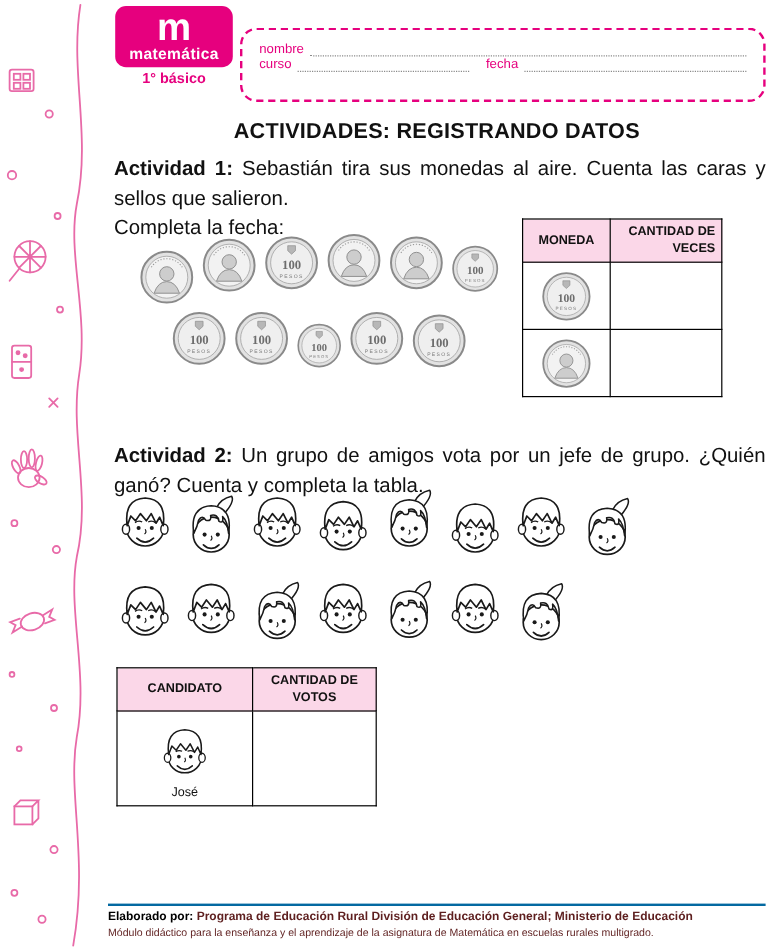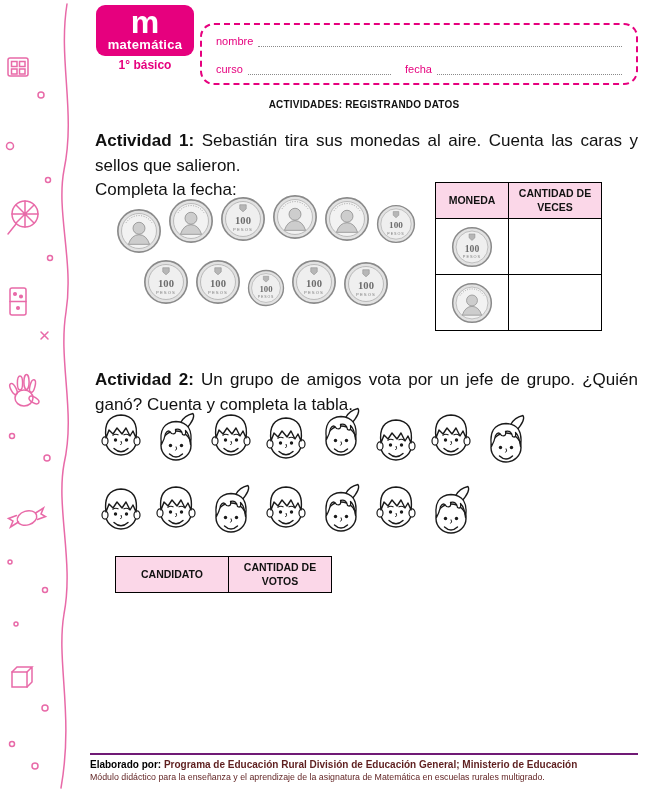--- a/index.html
+++ b/index.html
@@ -11,29 +11,29 @@
   .doodles{position:absolute;left:0;top:0;}
   
   .logo{position:absolute;left:96px;top:5px;width:98px;text-align:center;}
   .logo-box{background:var(--magenta,#e6007e);border-radius:9px;padding:2px 4px 4px;}
   .logo-m{font-size:32px;line-height:30px;font-weight:bold;color:#fff;}
   .logo-name{font-size:13px;font-weight:bold;color:#fff;letter-spacing:.3px;}
   .logo-grade{margin-top:2px;font-size:12px;font-weight:bold;color:var(--magenta,#e6007e);}
   
   .namebox{position:absolute;left:200px;top:23px;width:438px;height:62px;box-sizing:border-box;
     border:2px dashed var(--magenta,#e6007e);border-radius:14px;
-    padding:9px 14px 8px;display:flex;flex-direction:column;justify-content:space-between;}
+    padding:9px 14px 8px;display:flex;flex-direction:column;}
   .f-row{display:flex;align-items:flex-end;}
   .f-label{font-size:11px;color:var(--magenta,#e6007e);white-space:nowrap;}
   .dots{flex:1;border-bottom:1.5px dotted #8a8a8a;height:12px;margin-left:5px;}
   .dots.curso{flex:.85;margin-right:14px;}
   .dots.fecha{flex:1.1;}
   
   .title{position:absolute;left:90px;top:99px;width:548px;text-align:center;
-    font-size:10px;font-weight:bold;letter-spacing:.2px;}
+    font-size:18px;font-weight:bold;letter-spacing:.2px;}
   .para{position:absolute;left:95px;width:543px;margin:0;font-size:17px;line-height:1.45;text-align:justify;}
   #p1{top:129px;}
   #p2{top:368px;}
   .block{display:block;}
   
   .coins{position:absolute;left:100px;top:196px;width:332px;}
   .coin-row{display:flex;justify-content:center;gap:6px;align-items:flex-start;}
   .coin-item{width:46px;height:46px;flex:0 0 auto;}
   .coin-item svg,.voter-item svg,.cellcoin svg,.cellface svg{width:100%;height:100%;display:block;}
   .cr1 .coin-item:nth-child(1){margin-top:12px;}
@@ -43,44 +43,44 @@
   .cr2{margin-top:5px;}
   .cr2 .coin-item:nth-child(3){width:38px;height:38px;margin-top:10px;}
   .cr2 .coin-item:nth-child(5){margin-top:2px;}
   
   .tbl{position:absolute;border-collapse:collapse;background:#fff;}
   .tbl th{background:var(--light_pink,#fbd7e8);border:1px solid #000;font-weight:bold;
     text-align:center;padding:4px 5px;font-size:10.5px;line-height:1.3;}
   .tbl td{border:1px solid #000;text-align:center;vertical-align:middle;font-size:11px;}
   .tbl1{left:435px;top:182px;}
   .tbl1 th:first-child{width:62px;}
-  .tbl1 th:last-child{width:82px;}
+  .tbl1 th:last-child{width:82px;text-align:right;}
   .tbl1 td{height:53px;}
   .cellcoin{width:42px;height:42px;margin:0 auto;}
-  .tbl2{left:115px;top:556px;}
+  .tbl2{left:97px;top:556px;}
   .tbl2 th:first-child{width:102px;}
   .tbl2 th:last-child{width:92px;}
   .tbl2 td{height:76px;}
   .cellface{width:48px;height:52px;margin:2px auto 0;}
   .cand-name{font-size:10.5px;margin-top:1px;}
   
   .voters{position:absolute;left:95px;top:407px;width:450px;}
   .voter-row{display:flex;gap:3px;align-items:flex-start;}
   .voter-item{width:52px;height:58px;flex:0 0 auto;}
   .vr1 .voter-item:nth-child(2){margin-top:5px;}
   .vr1 .voter-item:nth-child(4){margin-top:3px;}
   .vr1 .voter-item:nth-child(6){margin-top:5px;}
   .vr1 .voter-item:nth-child(8){margin-top:7px;}
   .vr2{margin-top:7px;}
   .vr2 .voter-item:nth-child(1){margin-top:2px;}
   .vr2 .voter-item:nth-child(3){margin-top:5px;}
   .vr2 .voter-item:nth-child(5){margin-top:4px;}
   .vr2 .voter-item:nth-child(7){margin-top:6px;}
   
-  .footer{position:absolute;left:90px;top:753px;width:548px;border-top:2px solid #701a75;
+  .footer{position:absolute;left:90px;top:753px;width:548px;border-top:2px solid #0369a1;
     padding-top:4px;color:var(--footer_text,#5e1f1f);}
   .footer .f1{font-size:10px;font-weight:bold;}
   .footer .f1 b{color:#000;}
   .footer .f2{font-size:8.8px;margin-top:2px;}
 </style>
 </head>
 <body>
 
 <svg class="doodles" width="90" height="792" viewBox="0 0 90 792">
   <g fill="none" stroke="var(--doodle_pink,#e86aa8)" stroke-width="1.5" stroke-linecap="round">
@@ -505,19 +505,39 @@
       </div>
     </div>
 </div>
 
 <table class="tbl tbl2">
   <tbody>
       <tr>
     <th>CANDIDATO</th>
     <th>CANTIDAD DE VOTOS</th>
   </tr>
+  <tr>
+    <td>
+      <div class="cellface">
+            <svg viewBox="0 0 52 58">
+              <ellipse cx="26" cy="33" rx="15.5" ry="15" fill="#fff" stroke="#1a1a1a" stroke-width="1.4"></ellipse>
+              <ellipse cx="10" cy="34" rx="3" ry="4.2" fill="#fff" stroke="#1a1a1a" stroke-width="1.2"></ellipse>
+              <ellipse cx="42" cy="34" rx="3" ry="4.2" fill="#fff" stroke="#1a1a1a" stroke-width="1.2"></ellipse>
+              <path d="M11,31 Q8,9 26,8 Q44,9 41,31 L38,24 L35,29 L31,21 L27,27 L22,21 L18,27 L14,23 Z" fill="#fff" stroke="#1a1a1a" stroke-width="1.4" stroke-linejoin="round"></path>
+              <circle cx="20.5" cy="33" r="1.7" fill="#1a1a1a"></circle>
+              <circle cx="31.5" cy="33" r="1.7" fill="#1a1a1a"></circle>
+              <path d="M17.5,28.5 q3,-2.2 6,-0.5" fill="none" stroke="#1a1a1a" stroke-width="1.1"></path>
+              <path d="M28.5,28 q3,-1.7 6,0.5" fill="none" stroke="#1a1a1a" stroke-width="1.1"></path>
+              <path d="M26,34 q1.5,2.8 -0.6,4" fill="none" stroke="#1a1a1a" stroke-width="1"></path>
+              <path d="M19,41.5 q7,6.5 14,0" fill="none" stroke="#1a1a1a" stroke-width="1.4" stroke-linecap="round"></path>
+            </svg>
+          </div>
+      <div class="cand-name">José</div>
+    </td>
+    <td></td>
+  </tr>
 </tbody>
   </table>
 
 <div class="footer">
   <div class="f1"><b>Elaborado por:</b> <span>Programa de Educación Rural División de Educación General; Ministerio de Educación</span></div>
   <div class="f2">Módulo didáctico para la enseñanza y el aprendizaje de la asignatura de Matemática en escuelas rurales multigrado.</div>
 </div>
 
 </body></html>

